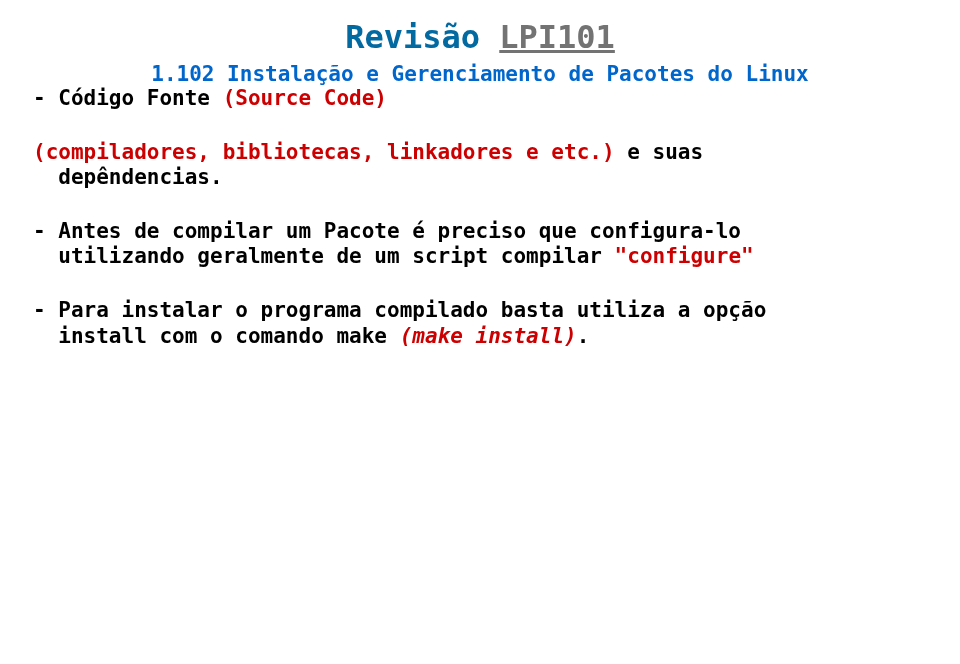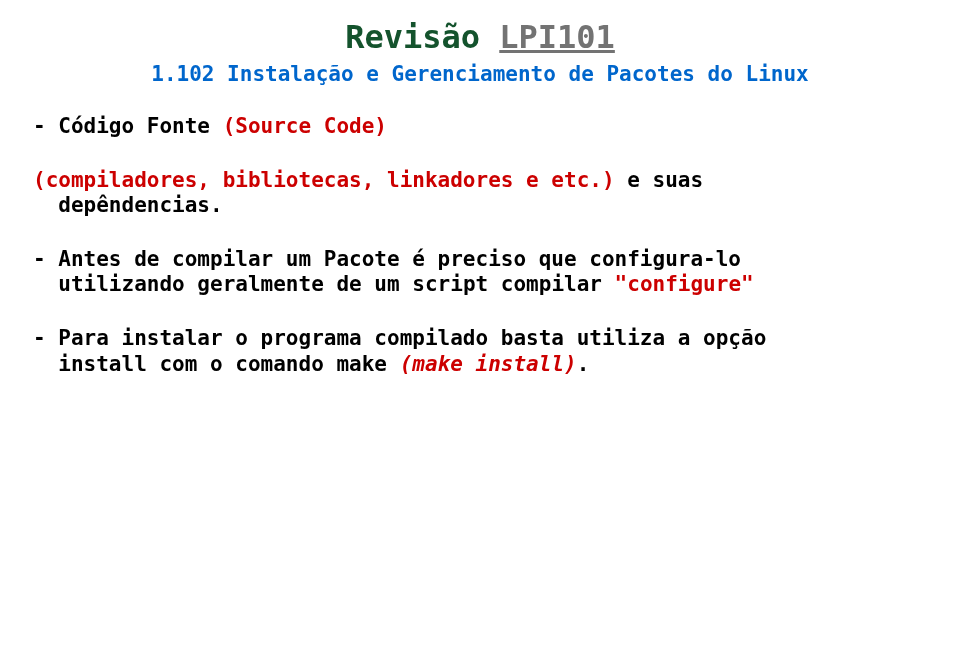--- a/index.html
+++ b/index.html
@@ -16,28 +16,27 @@
     width: 960px;
     height: 664px;
     padding: 18px 24px 24px 24px;
   }
   .title-row {
     text-align: center;
     font-weight: bold;
     font-size: 32px;
     margin-bottom: 6px;
   }
-  .title-a { color: #14532d; }
+  .title-a { color: #0369a1; }
   .title-b { color: #737373; text-decoration: underline; }
   .section {
     text-align: center;
     font-size: 21px;
     font-weight: bold;
     color: #0066cc;
-    margin-bottom: 28px;
   }
   .body {
     font-size: 21px;
     line-height: 1.22;
     font-weight: bold;
     color: #000000;
     margin-left: 9px;
   }
   .para {
     margin-bottom: 28px;

